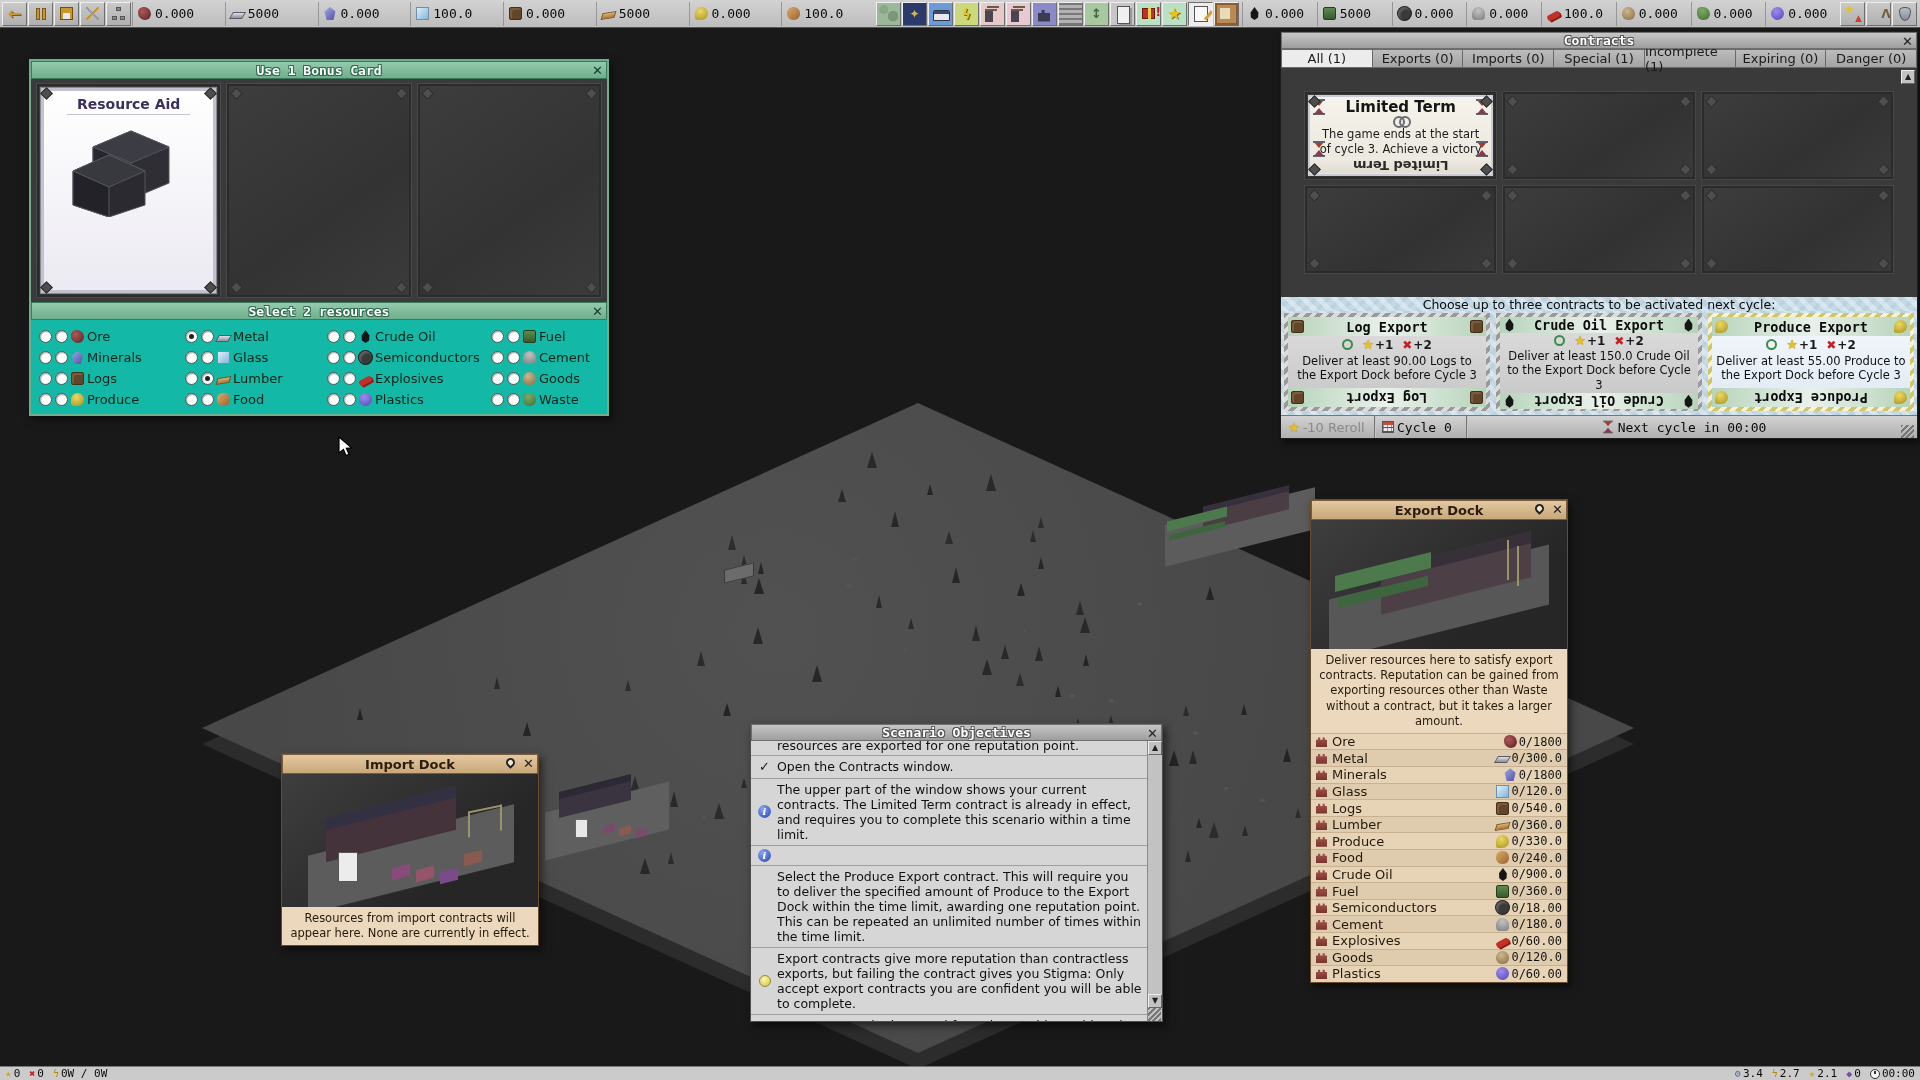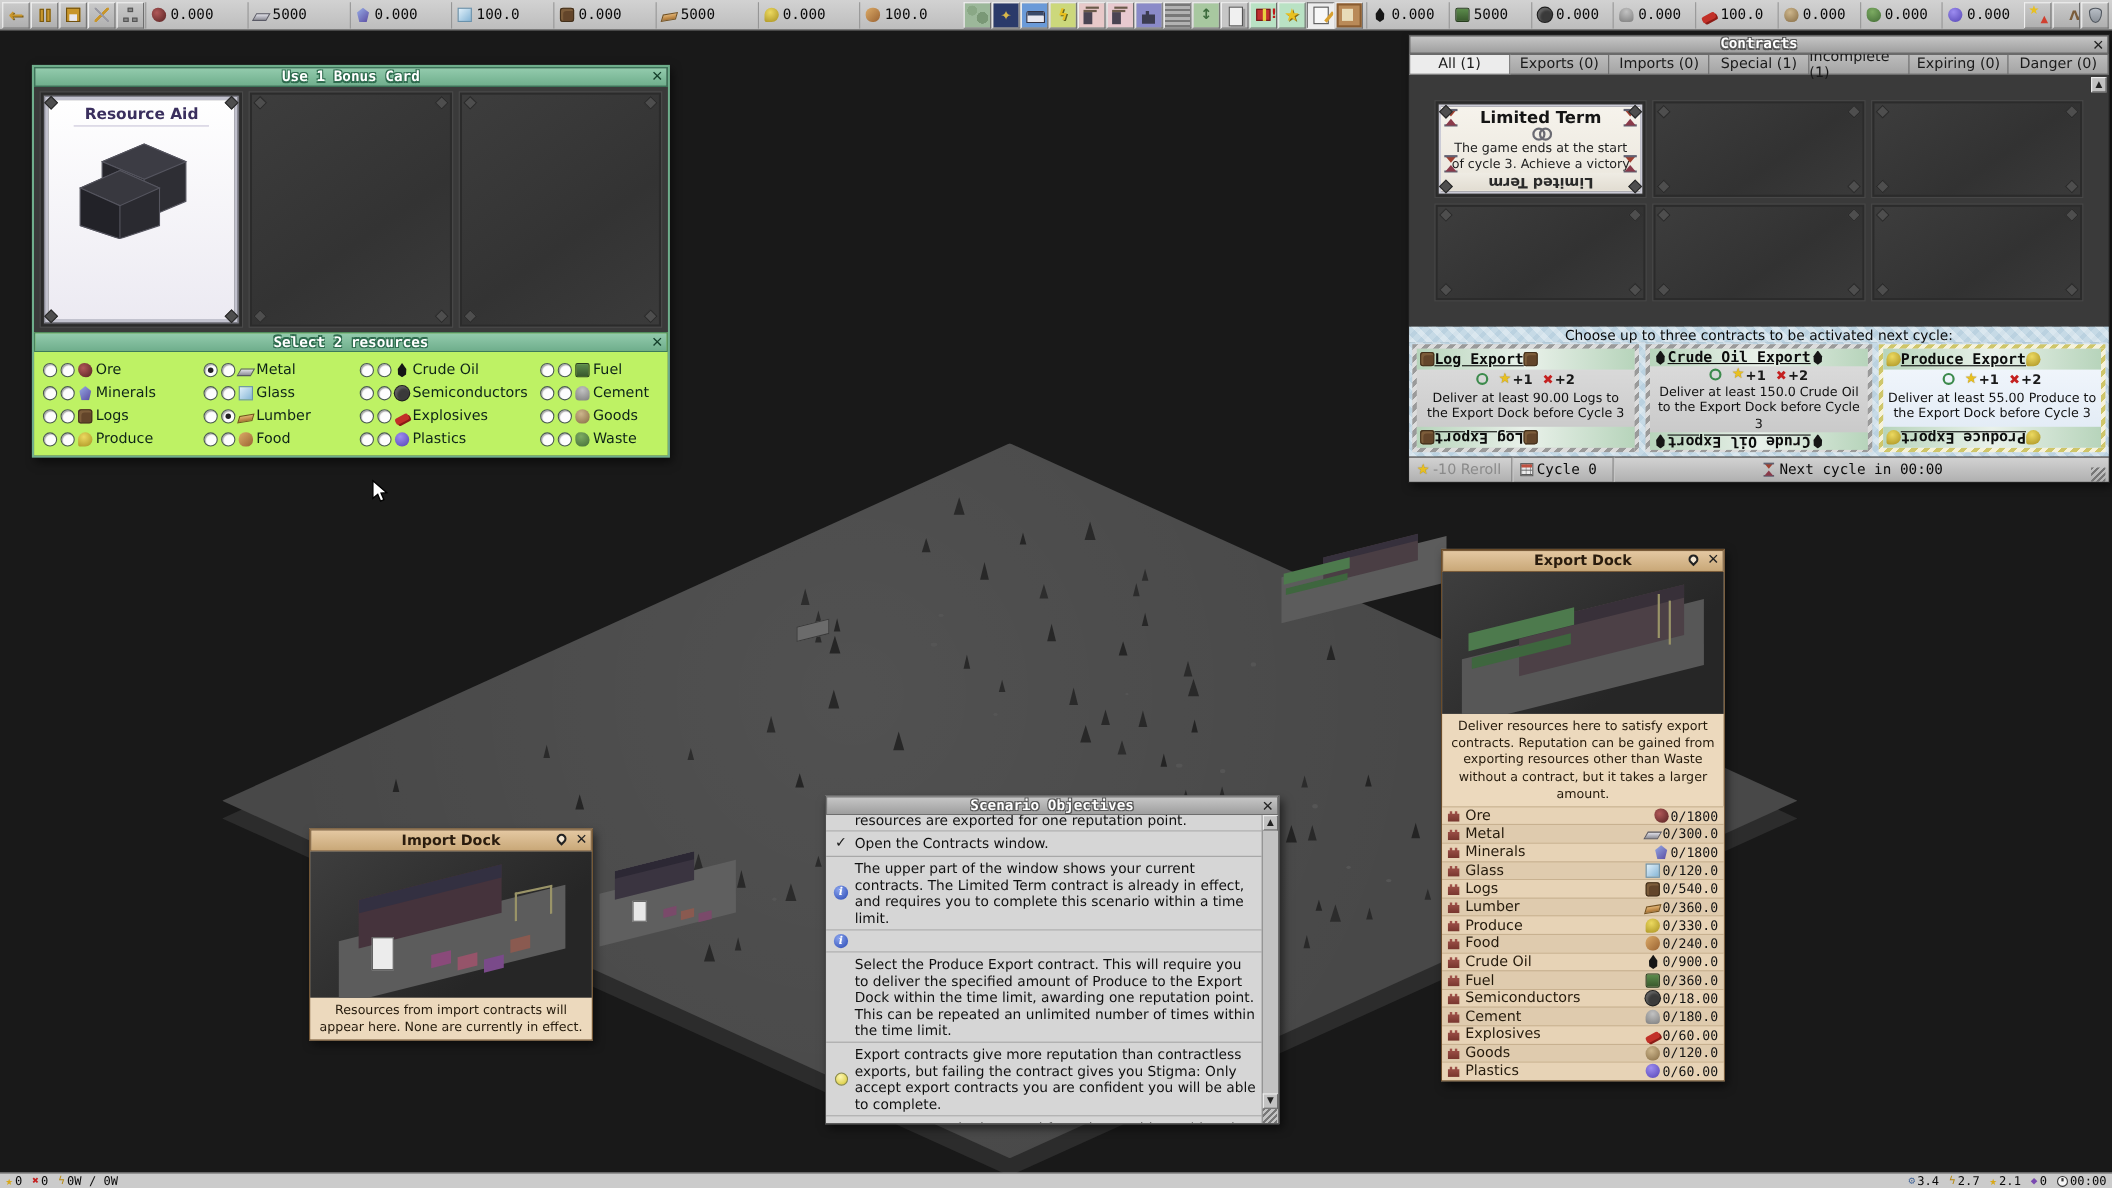--- a/index.html
+++ b/index.html
@@ -138,21 +138,21 @@
                outline:1px solid #4a4a4a; position:relative; }
   .corner { position:absolute; width:9px; height:9px; background:#4e4e4e; border:1px solid #2a2a2a; transform:rotate(45deg); }
   .corner.tl{left:3px;top:3px;} .corner.tr{right:3px;top:3px;} .corner.bl{left:3px;bottom:3px;} .corner.br{right:3px;bottom:3px;}
   .bonus-card { position:absolute; inset:2px; background:linear-gradient(#ffffff,#eceaf2);
                 border:3px solid #c2c2ce; outline:1px solid #8a8a96; display:flex; flex-direction:column; align-items:center; }
   .bc-title { margin-top:5px; font:bold 14px "DejaVu Sans",sans-serif; color:#3a2f5e;
               border-bottom:1px solid #c8c4d8; padding:0 10px 2px; }
   .bc-img { margin:6px 0 4px; }
   .bc-desc { font:11.5px "DejaVu Sans",sans-serif; color:#352c52; text-align:center; line-height:1.25; padding:0 9px; }
 
-  .select-panel { background:#bef264; }
+  .select-panel { background:#14b8a6; }
   .select-grid { display:grid; grid-template-columns:146px 142px 164px 116px; grid-auto-rows:21px;
                  padding:6px 0 4px 8px; }
   .sel-cell { display:flex; align-items:center; gap:3px; font:13px "DejaVu Sans",sans-serif; color:#0e2418; }
   .radio { width:13px; height:13px; border-radius:50%; background:#fdfdfd; border:1px solid #4a5a50;
            box-shadow:inset 1px 1px 1px #aaa; position:relative; flex:none; }
   .radio.sel::after { content:""; position:absolute; left:3px; top:3px; width:5px; height:5px; border-radius:50%; background:#222; }
   .confirm-bar { height:21px; background:linear-gradient(#a3d3b8,#7bb995); border-top:1px solid #569678;
                  display:flex; align-items:center; justify-content:center; gap:12px;
                  font:13px "DejaVu Sans",sans-serif; color:#10281a; }
 
@@ -190,22 +190,22 @@
              background-image:repeating-linear-gradient(45deg,rgba(255,255,255,.35) 0 5px,transparent 5px 11px),
                               repeating-linear-gradient(-45deg,rgba(160,190,210,.3) 0 4px,transparent 4px 9px); }
   .choose-bar { height:14px; display:flex; align-items:center; justify-content:center;
                 font:12.5px "DejaVu Sans",sans-serif; color:#0a0a0a; }
   .offers { height:104px; display:flex; gap:6px; padding:2px 3px 4px; }
   .contract-card { flex:1; display:flex; flex-direction:column; border:4px solid transparent;
                    border-image:repeating-linear-gradient(135deg,#9a9a9a 0 4px,#dcdcdc 4px 8px) 4;
                    background:linear-gradient(#dedede,#c6c6c6); }
   .contract-card.selected { border-image:repeating-linear-gradient(135deg,#cfc66a 0 4px,#f6f2da 4px 8px) 4;
                             background:linear-gradient(#f4f8fd,#dfe9f4); }
-  .cc-header,.cc-footer { height:19px; display:flex; align-items:center; justify-content:flex-start; padding:0 3px;
-                background:linear-gradient(90deg,#b7d4bb,#e9f1ea 50%,#b7d4bb);text-decoration:underline; }
+  .cc-header,.cc-footer { height:19px; display:flex; align-items:center; justify-content:space-between; padding:0 3px;
+                background:linear-gradient(90deg,#b7d4bb,#e9f1ea 50%,#b7d4bb); }
   .cc-title { font:bold 13.5px "DejaVu Sans Mono",monospace; color:#0c0c0c; }
   .cc-footer .cc-title { transform:rotate(180deg); }
   .cc-rewards { height:17px; display:flex; align-items:center; justify-content:center; gap:9px;
                 font:bold 12px "DejaVu Sans",sans-serif; color:#1a1a1a; }
   .ring { width:11px; height:11px; border:2px solid #3c8a4c; border-radius:50%; flex:none; }
   .star-g { color:#e8c020; text-shadow:0 0 1px #8a6a10; font-size:13px; }
   .star-r { color:#c42020; font-size:12px; }
   .cc-desc { flex:1; font:11.5px "DejaVu Sans",sans-serif; color:#101010; text-align:center; line-height:1.25; padding:1px 3px; }
   .reward-pair { display:flex; align-items:center; gap:1px; }
 

